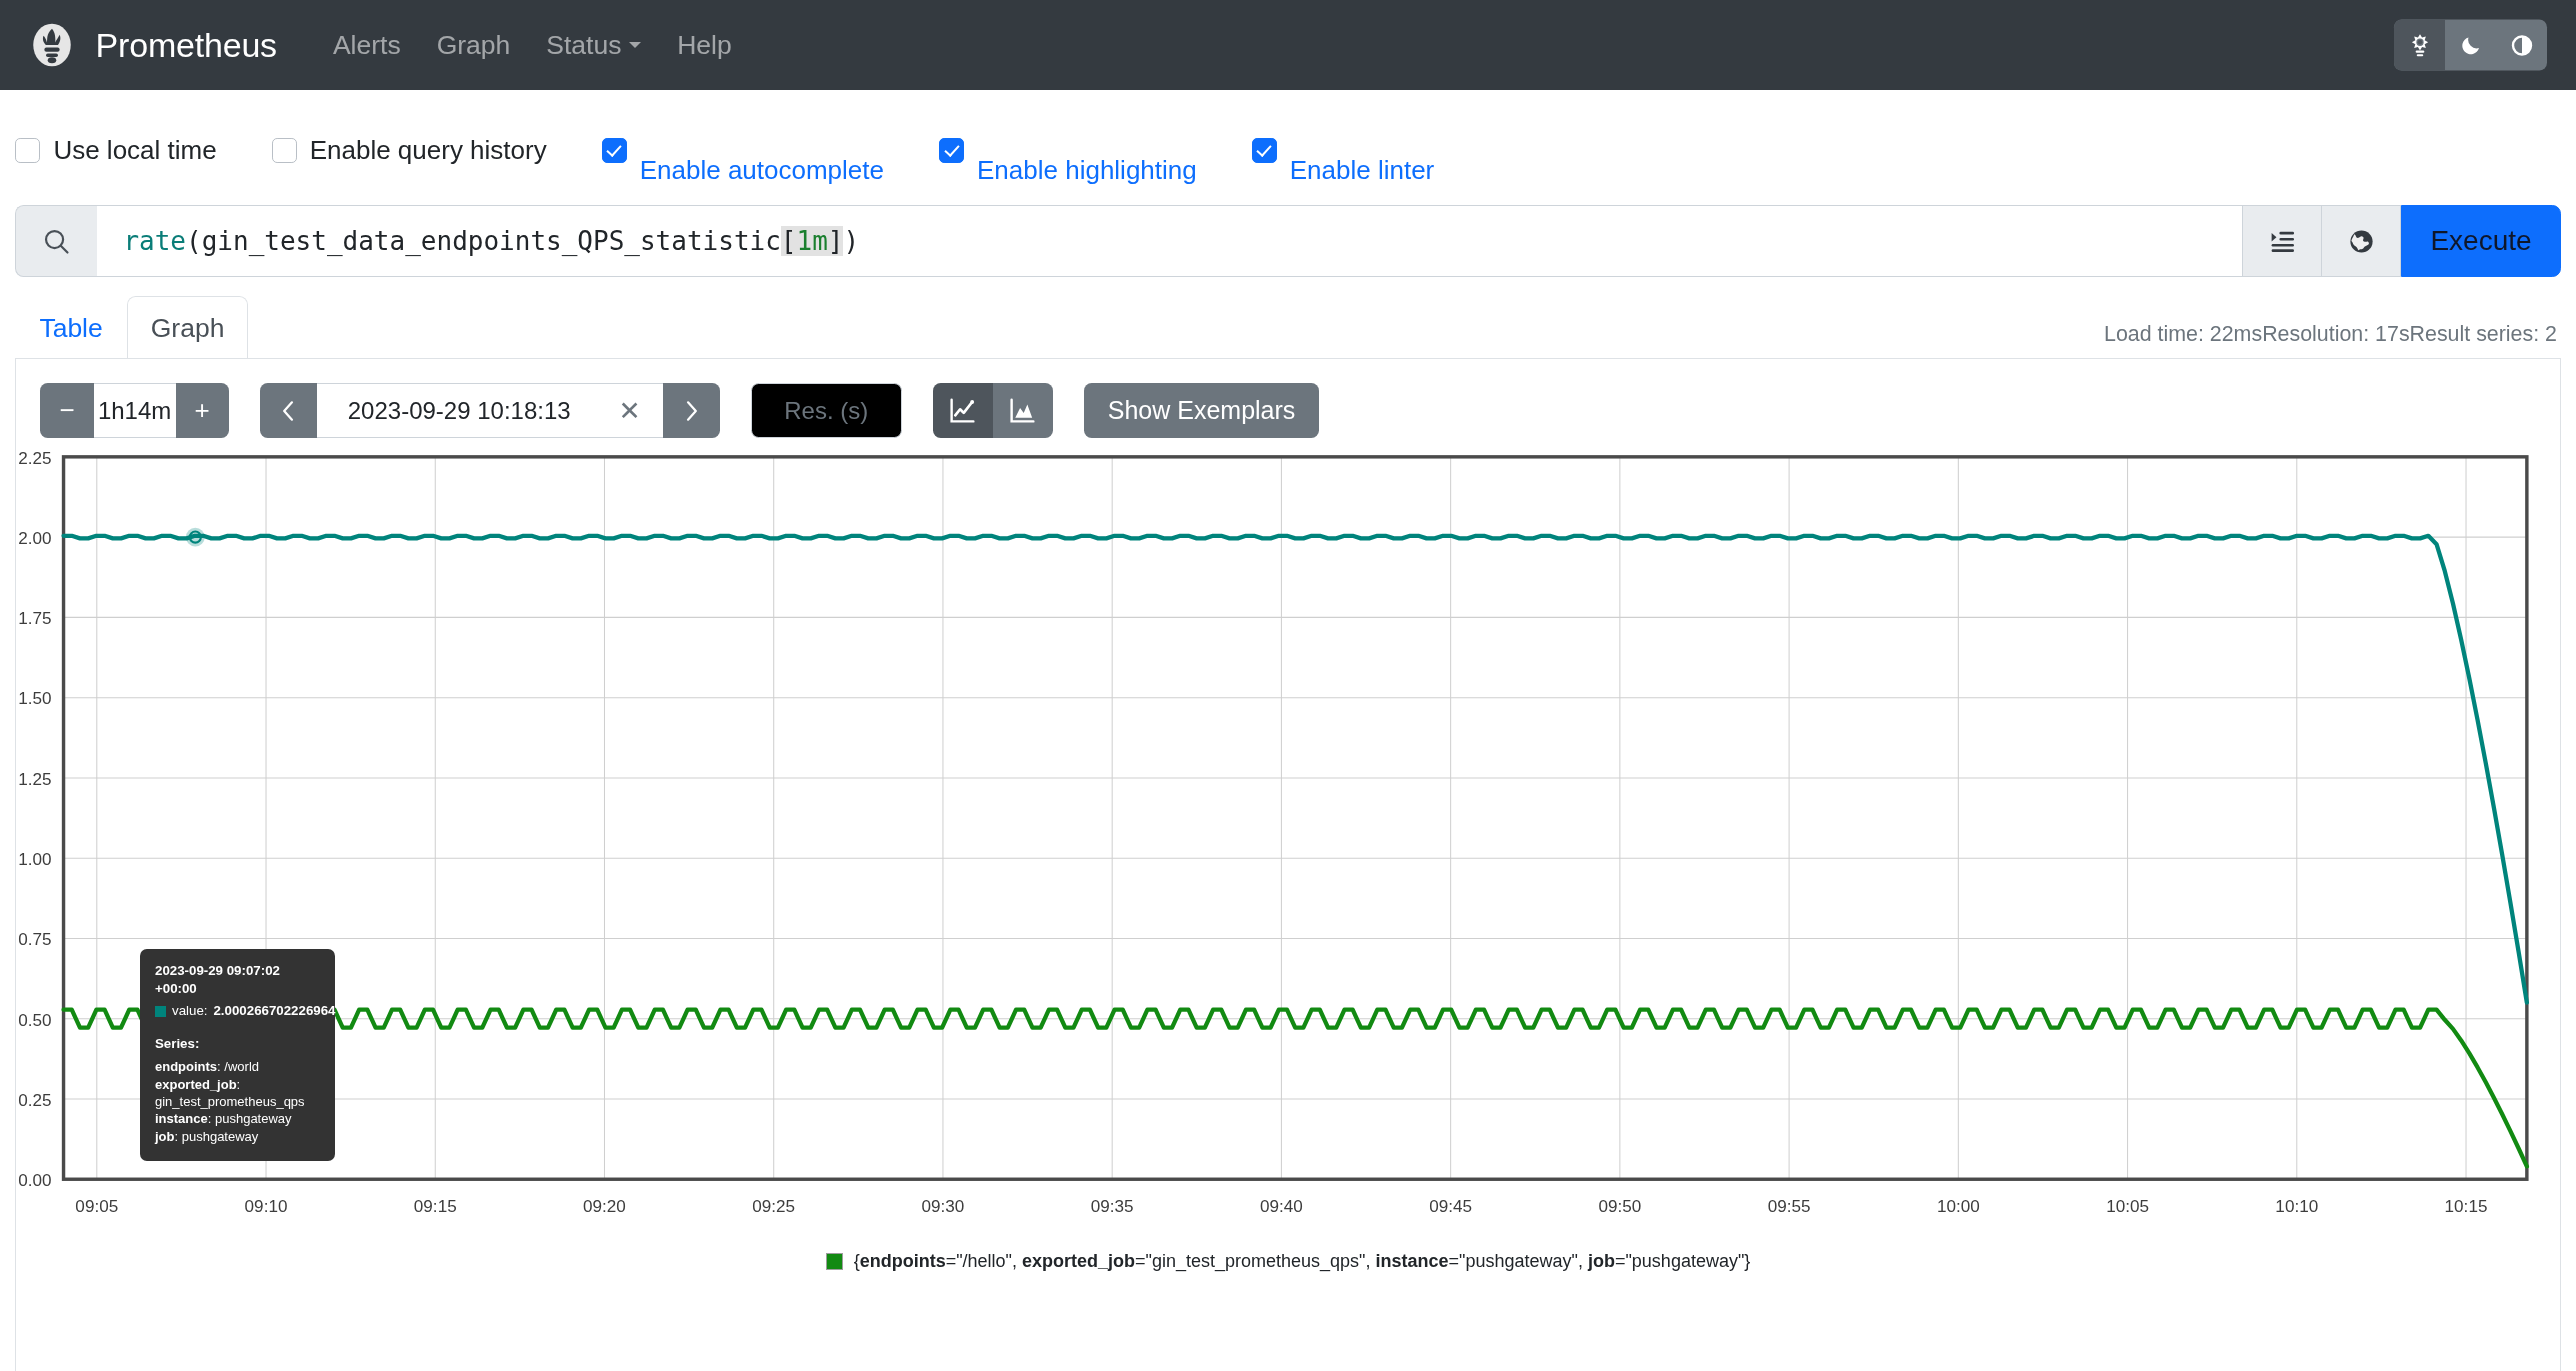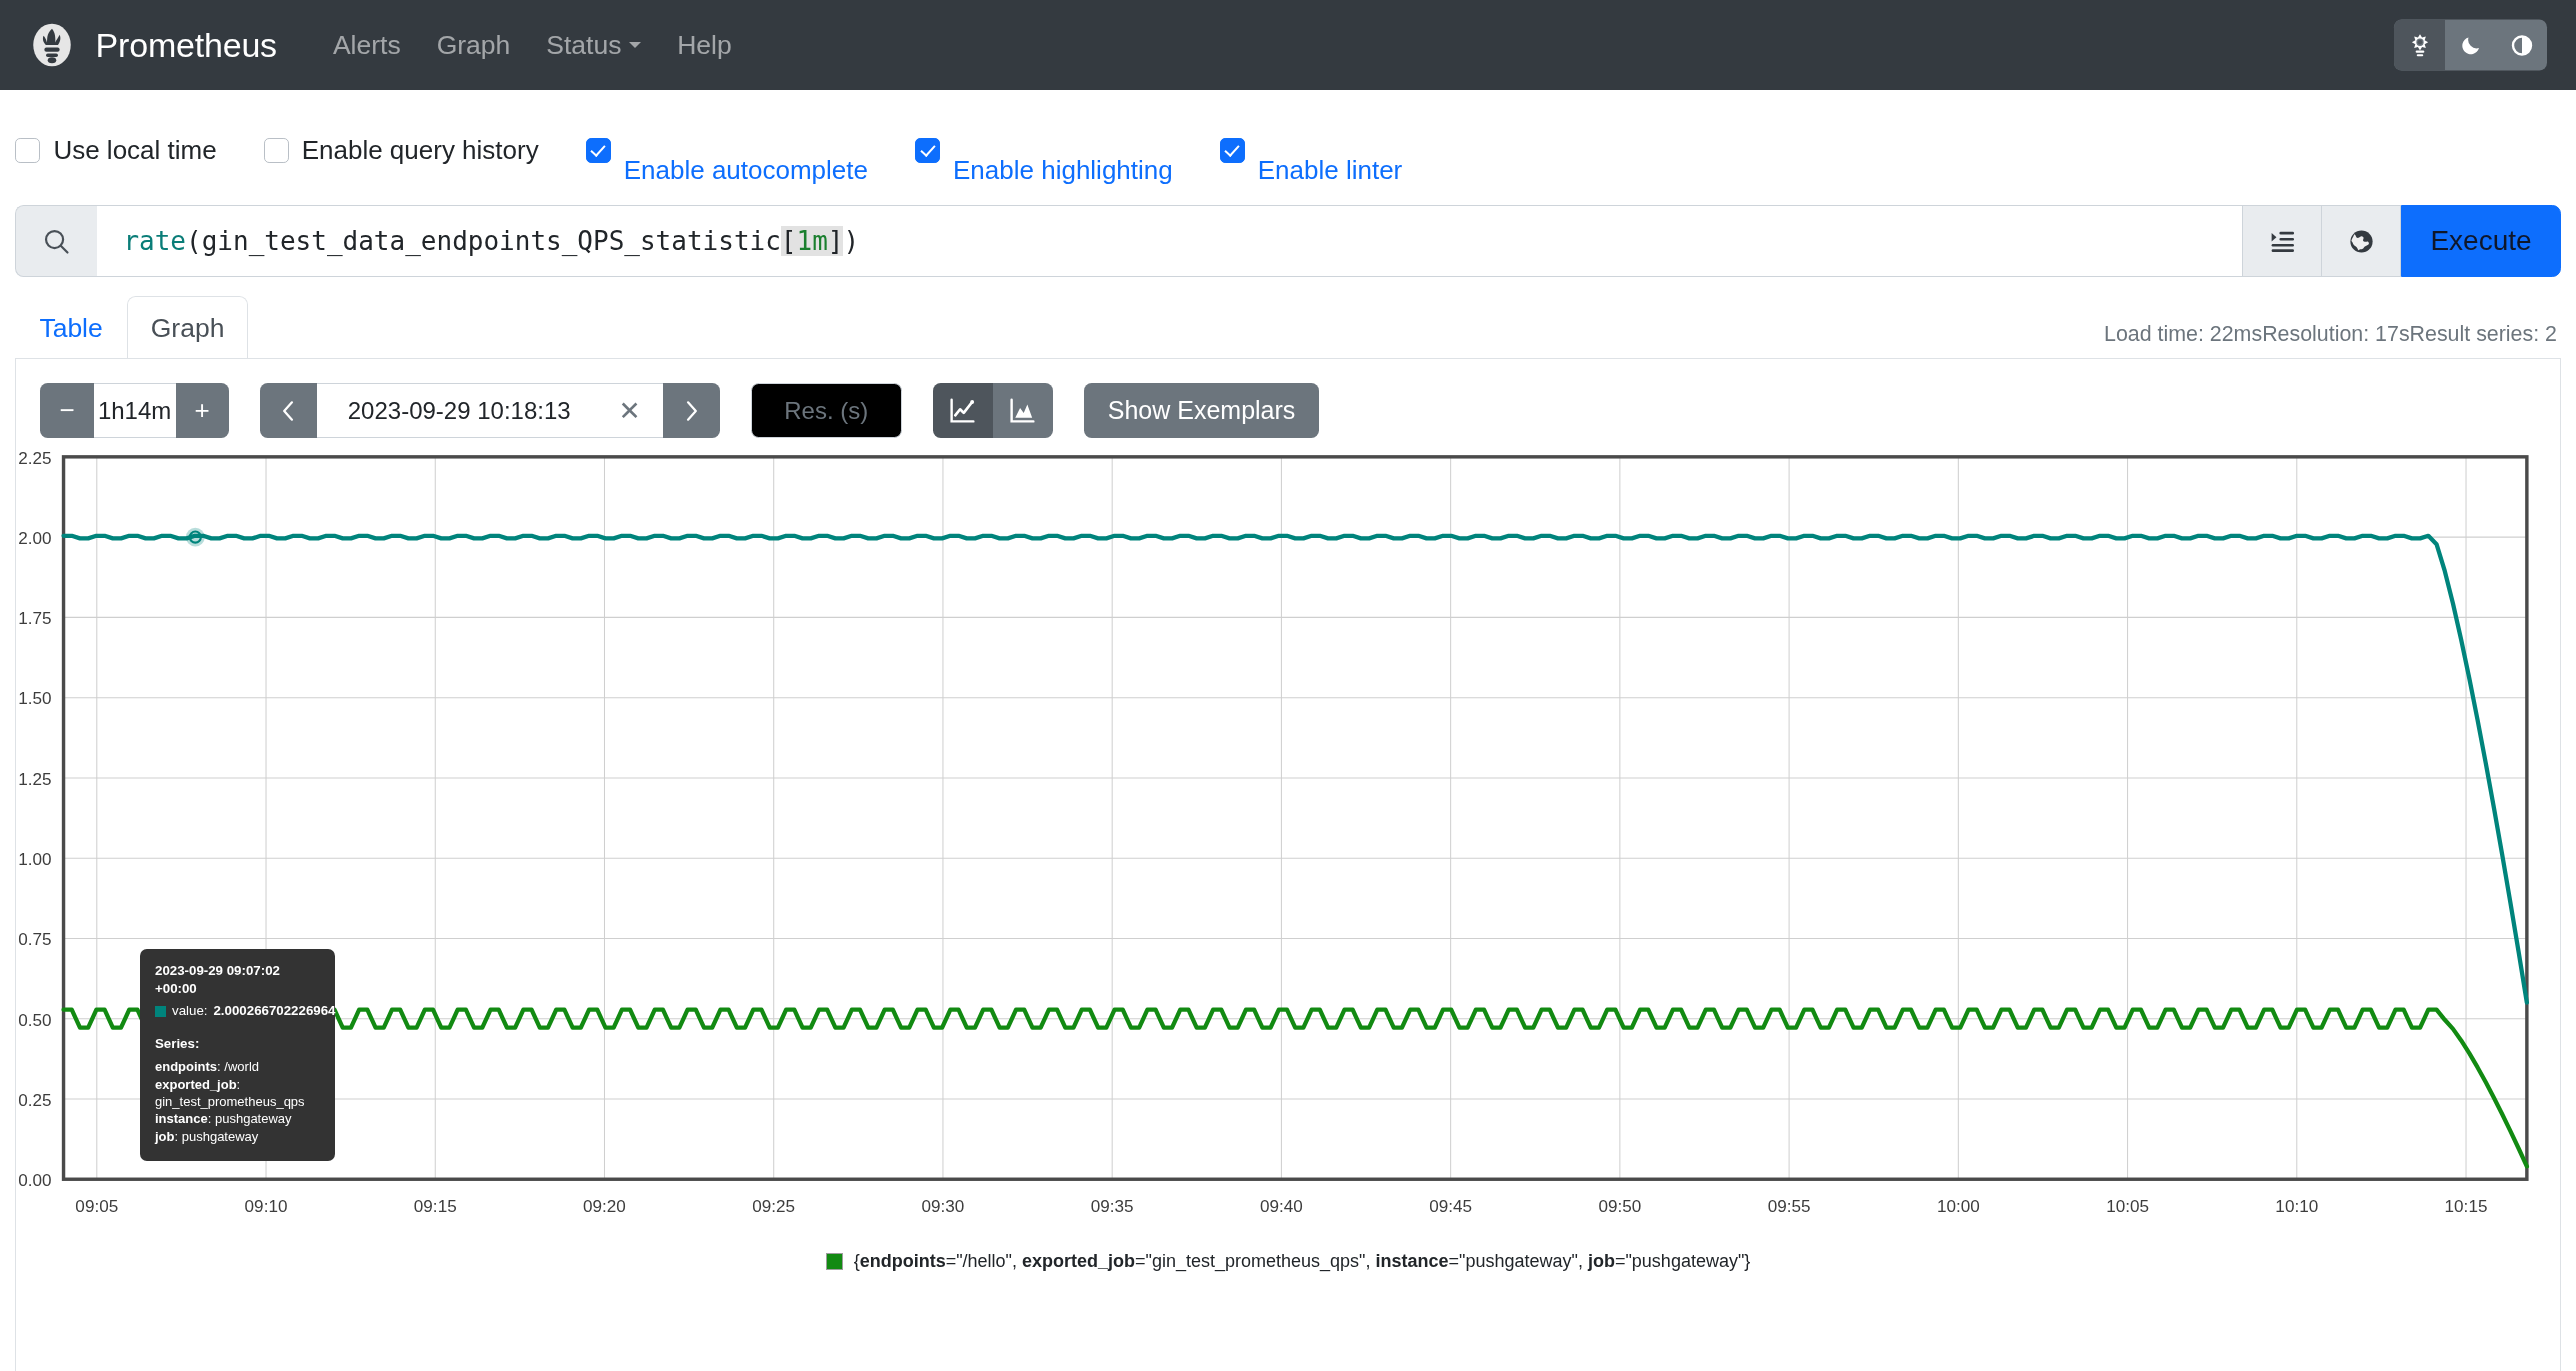--- a/index.html
+++ b/index.html
@@ -38,21 +38,21 @@
     display:flex; background:#6c757d; border-radius:7.7px; overflow:hidden;
   }
   .theme-btn {
     width:51px; height:51px; display:flex; align-items:center; justify-content:center;
     cursor:pointer; border:none; background:transparent;
   }
   .theme-btn.active { background:#4e555c; }
 
   
   .opts {
-    display:flex; align-items:center; padding:24px 15.4px 19px 15.4px; gap:4px;
+    display:flex; align-items:center; padding:24px 15.4px 19px 15.4px; gap:12px;
   }
   .opt { display:flex; align-items:center; margin-right:43px; cursor:pointer; }
   .cbox {
     width:25px;height:25px;border-radius:5.1px;border:1.7px solid #b9bfc6;background:#fff;
     flex:none; margin-right:13px; position:relative;
   }
   .cbox.checked { background:#0d6efd; border-color:#0d6efd; }
   .cbox.checked::after {
     content:""; position:absolute; left:7.7px; top:3.4px; width:6px; height:12px;
     border:solid #fff; border-width:0 2.6px 2.6px 0; transform:rotate(42deg);

